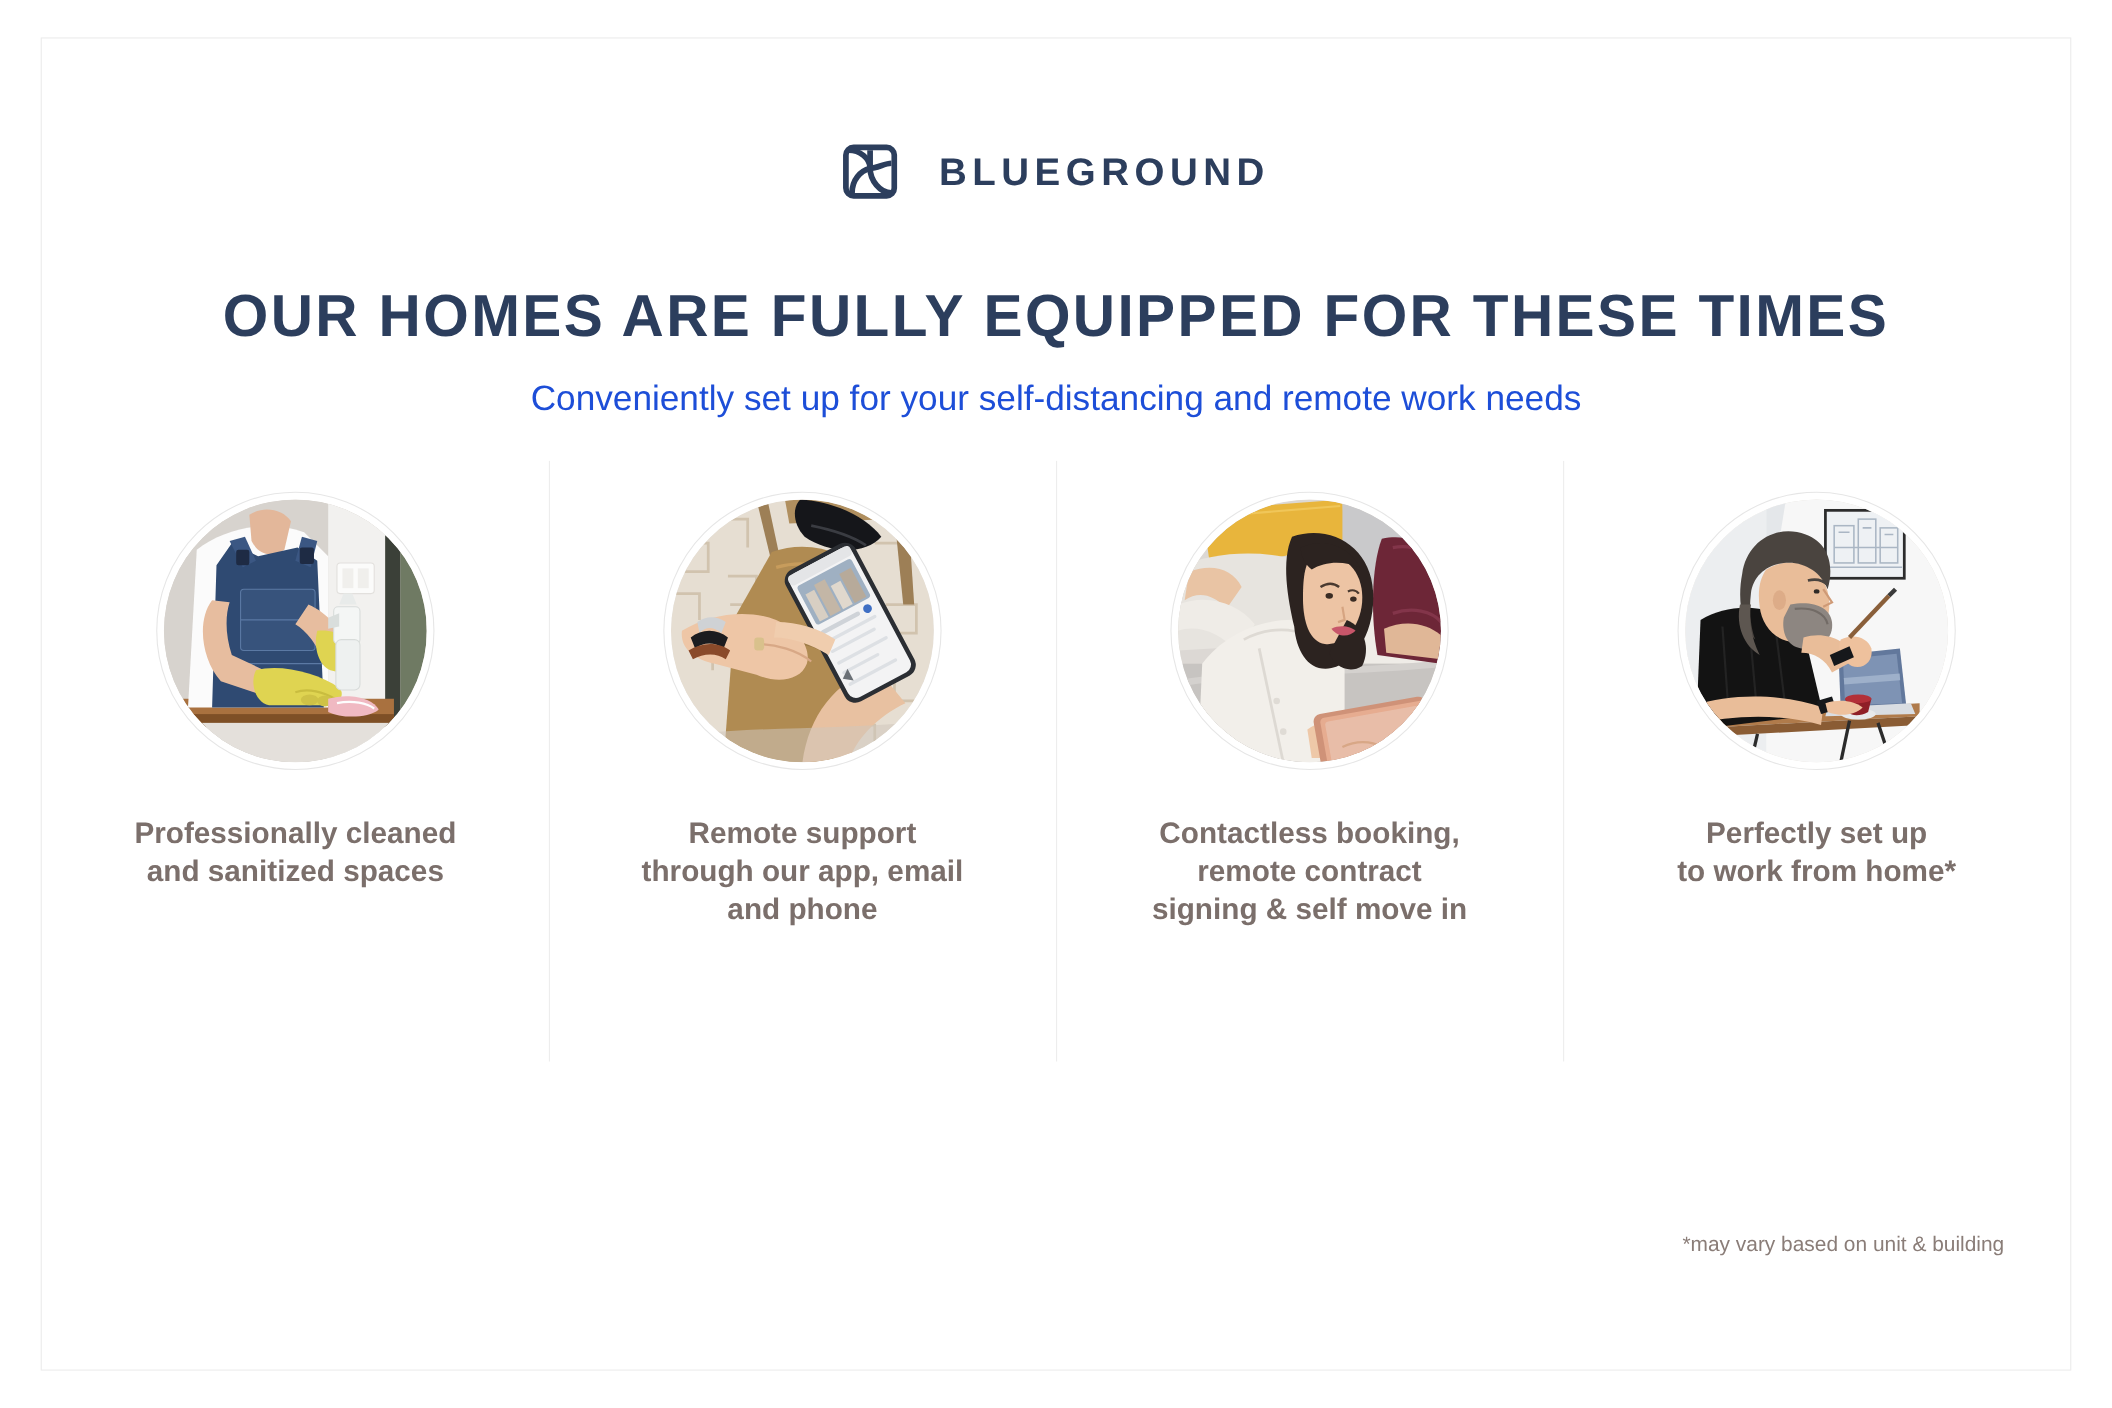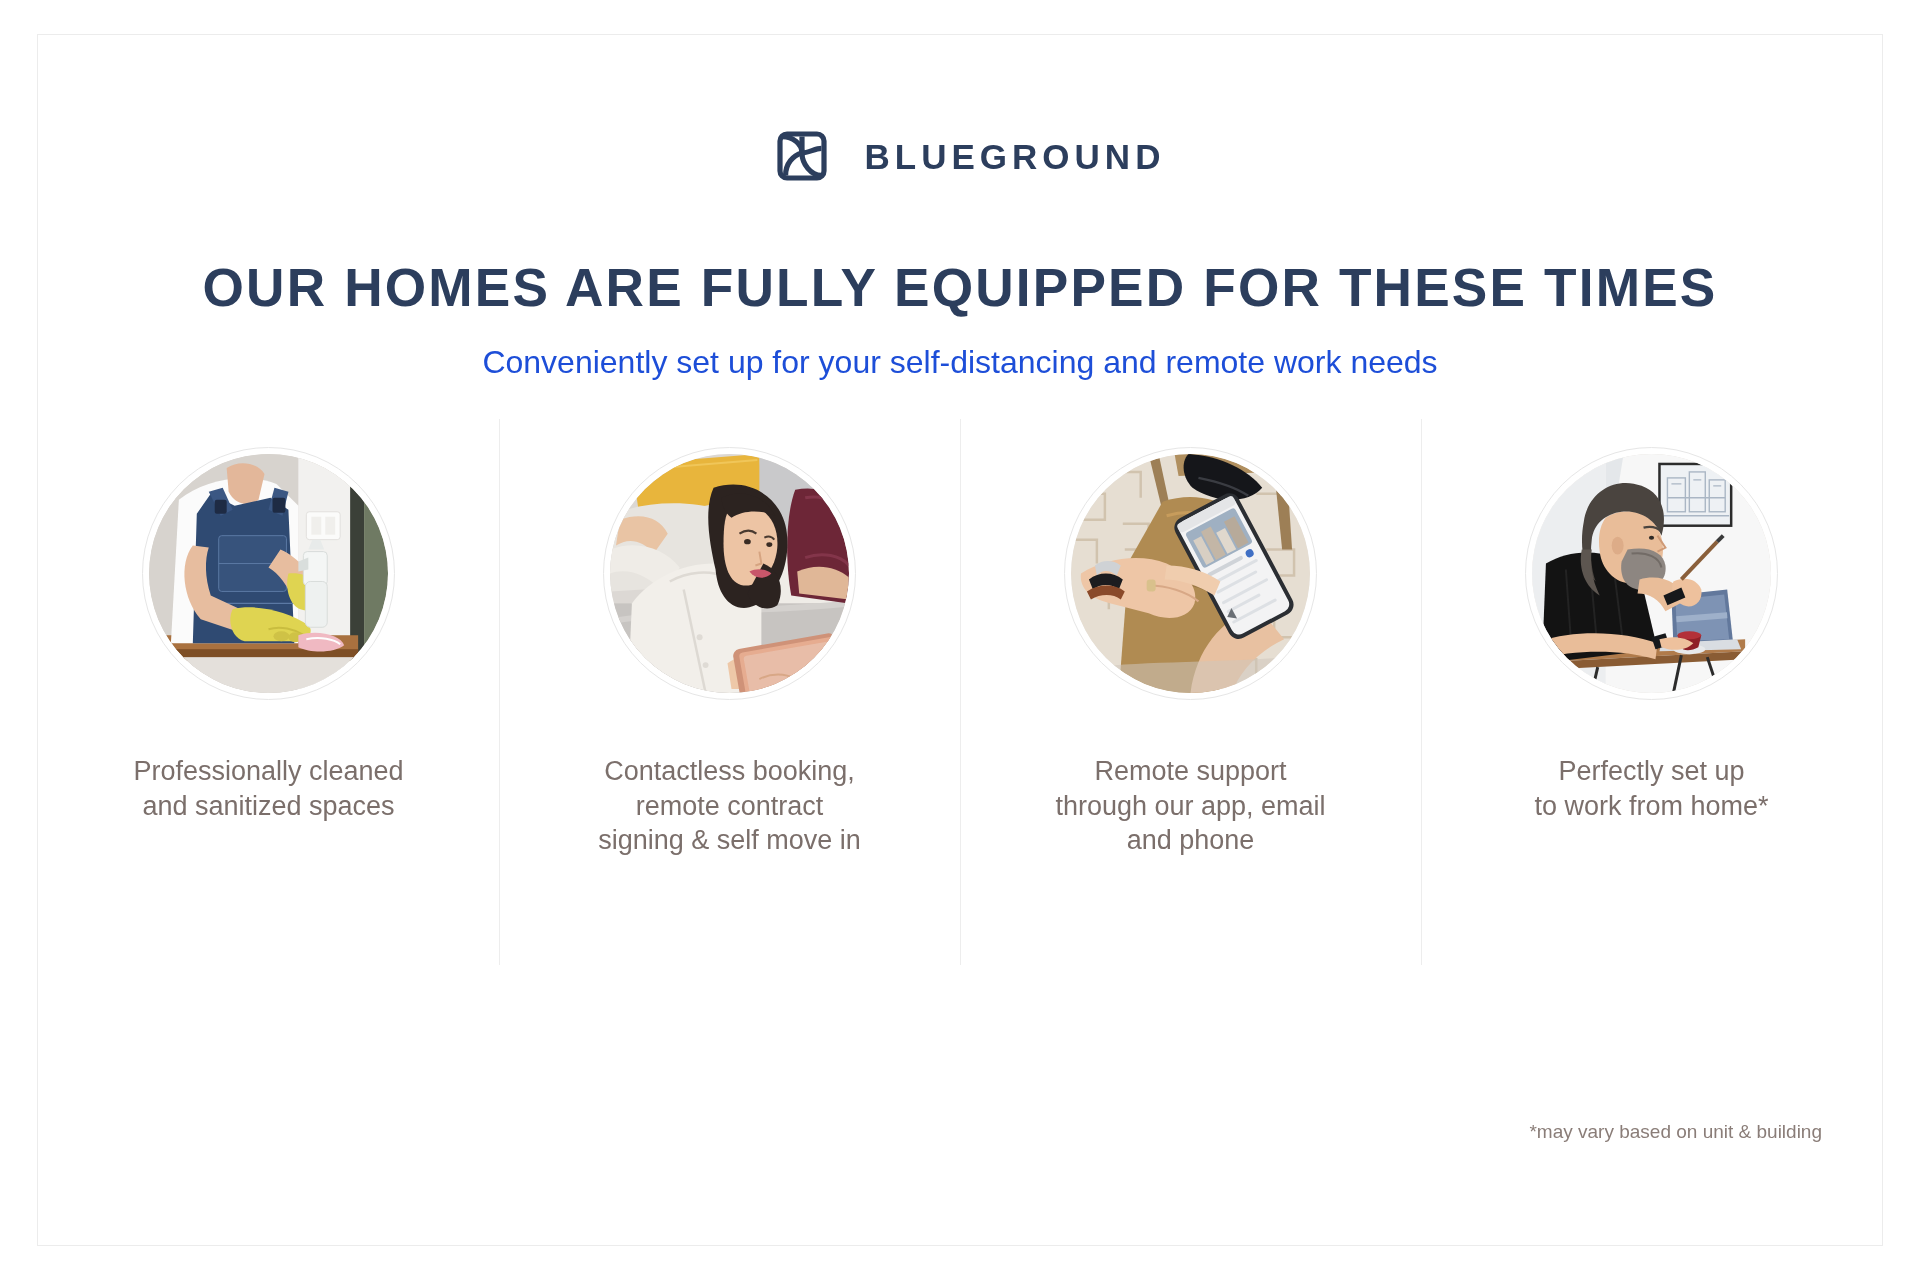--- a/index.html
+++ b/index.html
@@ -20,21 +20,21 @@
     width: 1846px;
     height: 1212px;
     border: 1px solid #ececec;
     background: #ffffff;
     box-sizing: border-box;
   }
 
   
   .brand {
     position: absolute;
-    left: 11px;
+    left: 0;
     top: 96px;
     width: 100%;
     display: flex;
     align-items: center;
     justify-content: center;
     gap: 38px;
   }
   .brand-mark { width: 50px; height: 50px; display: block; }
   .brand-word {
     font-size: 35px;
@@ -114,26 +114,27 @@
   .photo {
     width: 100%;
     height: 100%;
     border-radius: 50%;
     overflow: hidden;
     position: relative;
     background: #e9e6e2;
   }
   .photo svg { display: block; width: 100%; height: 100%; }
   .caption {
-    margin-top: 54px;
+    margin-top: 40px;
     text-align: center;
     font-size: 27px;
     color: #7b6f6b;
     line-height: 1.28;
     white-space: pre-line;
+    font-weight: bold;
   }
 
   
   .footnote {
     position: absolute;
     right: 60px;
     top: 1086px;
     font-size: 19px;
     color: #8a7d78;
     white-space: nowrap;
@@ -215,87 +216,20 @@
               <rect x="155" y="98" width="24" height="34" rx="4" fill="#f4f6f5" stroke="#d8dcda"></rect>
               <rect x="157" y="128" width="22" height="46" rx="5" fill="#eef1f0" stroke="#d8dcda"></rect>
               <path d="M160 96 L176 96 L172 86 L164 86 Z" fill="#e8ebea"></path>
               <path d="M150 108 L160 104 L160 116 L150 118 Z" fill="#d9dedc"></path>
             </g>
           </svg>
         </div>
       </div>
       <div class="caption">Professionally cleaned
 and sanitized spaces</div>
-    </div>
-
-    <div class="col">
-      <div class="photo-ring">
-        <div class="photo">
-          <svg viewBox="0 0 240 240" xmlns="http://www.w3.org/2000/svg">
-            <defs>
-              <clipPath id="c3">
-                  <circle cx="120" cy="120" r="120"></circle>
-                </clipPath>
-            </defs>
-            <g clip-path="url(#c3)">
-              <rect width="240" height="240" fill="#dcd8d4"></rect>
-
-              <path d="M22 10 L150 0 L152 40 L30 66 Z" fill="#e8b53c"></path>
-              <path d="M26 16 L148 6" stroke="#f0c659" stroke-width="2" fill="none"></path>
-
-              <rect x="150" y="0" width="90" height="80" fill="#c9c9cb"></rect>
-
-              <path d="M0 62 C40 44 96 46 134 64 L134 130 L0 138 Z" fill="#e7e4df"></path>
-              <path d="M150 110 C176 98 208 102 226 118 L226 150 L150 150 Z" fill="#efece7"></path>
-
-              <rect x="0" y="150" width="240" height="90" fill="#c7c4c1"></rect>
-              <path d="M0 168 C70 156 170 158 240 150" stroke="#d4d1ce" stroke-width="6" fill="none"></path>
-
-              <path d="M186 36 C214 30 240 44 240 76 L240 150 L182 142 C176 110 176 62 186 36 Z" fill="#6d2637"></path>
-              <path d="M196 44 C216 40 234 50 238 70" stroke="#83354a" stroke-width="3" fill="none"></path>
-              <path d="M196 104 C214 98 232 102 240 112" stroke="#83354a" stroke-width="3" fill="none"></path>
-              <path d="M188 118 C206 110 226 112 240 124 L240 146 L190 140 Z" fill="#e0b797"></path>
-
-              <path d="M10 66 C32 58 50 64 58 80 L44 100 C32 86 18 84 6 92 Z" fill="#e9c4a4"></path>
-              <path d="M0 96 C26 86 54 94 70 114 L54 140 C38 120 16 114 0 120 Z" fill="#efece7"></path>
-
-              <path d="M22 150 C44 120 86 104 124 112 L152 150 L152 240 L18 240 Z" fill="#f2efea"></path>
-              <path d="M60 128 C78 118 100 116 118 124" stroke="#dedad4" stroke-width="2.5" fill="none"></path>
-              <path d="M74 136 L96 240" stroke="#ddd9d3" stroke-width="2.5" fill="none"></path>
-              <circle cx="90" cy="184" r="3" fill="#dfdbd5"></circle>
-              <circle cx="96" cy="212" r="3" fill="#dfdbd5"></circle>
-
-              <path d="M104 34 C140 22 176 44 178 84 C180 118 164 148 140 154 C120 158 108 140 106 116 C100 90 94 56 104 34 Z" fill="#2c2320"></path>
-
-              <path d="M124 52 C152 46 170 66 168 94 C166 118 150 134 134 132 C120 130 114 112 114 90 C114 70 116 56 124 52 Z" fill="#edc4a4"></path>
-
-              <path d="M112 44 C132 34 156 42 166 62 C152 56 134 56 122 64 C116 60 112 52 112 44 Z" fill="#2c2320"></path>
-              <path d="M154 110 C170 116 176 136 168 152 C156 160 142 152 138 140 Z" fill="#2c2320"></path>
-
-              <path d="M130 80 C136 76 142 76 147 80" stroke="#4a3a30" stroke-width="2.2" fill="none"></path>
-              <path d="M155 84 C159 82 163 83 165 86" stroke="#4a3a30" stroke-width="2" fill="none"></path>
-              <ellipse cx="138" cy="88" rx="3.4" ry="2.6" fill="#3a2c24"></ellipse>
-              <ellipse cx="160" cy="91" rx="3" ry="2.4" fill="#3a2c24"></ellipse>
-              <path d="M150 98 L152 110 L146 112" stroke="#d6a481" stroke-width="2" fill="none"></path>
-              <path d="M140 118 C148 114 158 116 162 120 C156 126 146 126 140 118 Z" fill="#c8566a"></path>
-
-              <path d="M118 210 C136 198 160 198 176 210 L168 236 L122 236 Z" fill="#eec8a8"></path>
-              <g transform="rotate(-10 176 212)">
-                <rect x="126" y="188" width="104" height="62" rx="7" fill="#cf9278"></rect>
-                <rect x="132" y="192" width="96" height="56" rx="4" fill="#e6ac90"></rect>
-                <rect x="136" y="196" width="88" height="48" rx="3" fill="#f0f0f0" opacity="0.25"></rect>
-              </g>
-              <path d="M150 226 C162 220 176 220 186 226" stroke="#d8a786" stroke-width="2" fill="none"></path>
-            </g>
-          </svg>
-        </div>
-      </div>
-      <div class="caption">Contactless booking,
-remote contract
-signing &amp; self move in</div>
     </div>
 
     <div class="col">
       <div class="photo-ring">
         <div class="photo">
           <svg viewBox="0 0 240 240" xmlns="http://www.w3.org/2000/svg">
             <defs>
               <clipPath id="c2">
                   <circle cx="120" cy="120" r="120"></circle>
                 </clipPath>
@@ -366,20 +300,87 @@
       <div class="caption">Remote support
 through our app, email
 and phone</div>
     </div>
 
     <div class="col">
       <div class="photo-ring">
         <div class="photo">
           <svg viewBox="0 0 240 240" xmlns="http://www.w3.org/2000/svg">
             <defs>
+              <clipPath id="c3">
+                  <circle cx="120" cy="120" r="120"></circle>
+                </clipPath>
+            </defs>
+            <g clip-path="url(#c3)">
+              <rect width="240" height="240" fill="#dcd8d4"></rect>
+
+              <path d="M22 10 L150 0 L152 40 L30 66 Z" fill="#e8b53c"></path>
+              <path d="M26 16 L148 6" stroke="#f0c659" stroke-width="2" fill="none"></path>
+
+              <rect x="150" y="0" width="90" height="80" fill="#c9c9cb"></rect>
+
+              <path d="M0 62 C40 44 96 46 134 64 L134 130 L0 138 Z" fill="#e7e4df"></path>
+              <path d="M150 110 C176 98 208 102 226 118 L226 150 L150 150 Z" fill="#efece7"></path>
+
+              <rect x="0" y="150" width="240" height="90" fill="#c7c4c1"></rect>
+              <path d="M0 168 C70 156 170 158 240 150" stroke="#d4d1ce" stroke-width="6" fill="none"></path>
+
+              <path d="M186 36 C214 30 240 44 240 76 L240 150 L182 142 C176 110 176 62 186 36 Z" fill="#6d2637"></path>
+              <path d="M196 44 C216 40 234 50 238 70" stroke="#83354a" stroke-width="3" fill="none"></path>
+              <path d="M196 104 C214 98 232 102 240 112" stroke="#83354a" stroke-width="3" fill="none"></path>
+              <path d="M188 118 C206 110 226 112 240 124 L240 146 L190 140 Z" fill="#e0b797"></path>
+
+              <path d="M10 66 C32 58 50 64 58 80 L44 100 C32 86 18 84 6 92 Z" fill="#e9c4a4"></path>
+              <path d="M0 96 C26 86 54 94 70 114 L54 140 C38 120 16 114 0 120 Z" fill="#efece7"></path>
+
+              <path d="M22 150 C44 120 86 104 124 112 L152 150 L152 240 L18 240 Z" fill="#f2efea"></path>
+              <path d="M60 128 C78 118 100 116 118 124" stroke="#dedad4" stroke-width="2.5" fill="none"></path>
+              <path d="M74 136 L96 240" stroke="#ddd9d3" stroke-width="2.5" fill="none"></path>
+              <circle cx="90" cy="184" r="3" fill="#dfdbd5"></circle>
+              <circle cx="96" cy="212" r="3" fill="#dfdbd5"></circle>
+
+              <path d="M104 34 C140 22 176 44 178 84 C180 118 164 148 140 154 C120 158 108 140 106 116 C100 90 94 56 104 34 Z" fill="#2c2320"></path>
+
+              <path d="M124 52 C152 46 170 66 168 94 C166 118 150 134 134 132 C120 130 114 112 114 90 C114 70 116 56 124 52 Z" fill="#edc4a4"></path>
+
+              <path d="M112 44 C132 34 156 42 166 62 C152 56 134 56 122 64 C116 60 112 52 112 44 Z" fill="#2c2320"></path>
+              <path d="M154 110 C170 116 176 136 168 152 C156 160 142 152 138 140 Z" fill="#2c2320"></path>
+
+              <path d="M130 80 C136 76 142 76 147 80" stroke="#4a3a30" stroke-width="2.2" fill="none"></path>
+              <path d="M155 84 C159 82 163 83 165 86" stroke="#4a3a30" stroke-width="2" fill="none"></path>
+              <ellipse cx="138" cy="88" rx="3.4" ry="2.6" fill="#3a2c24"></ellipse>
+              <ellipse cx="160" cy="91" rx="3" ry="2.4" fill="#3a2c24"></ellipse>
+              <path d="M150 98 L152 110 L146 112" stroke="#d6a481" stroke-width="2" fill="none"></path>
+              <path d="M140 118 C148 114 158 116 162 120 C156 126 146 126 140 118 Z" fill="#c8566a"></path>
+
+              <path d="M118 210 C136 198 160 198 176 210 L168 236 L122 236 Z" fill="#eec8a8"></path>
+              <g transform="rotate(-10 176 212)">
+                <rect x="126" y="188" width="104" height="62" rx="7" fill="#cf9278"></rect>
+                <rect x="132" y="192" width="96" height="56" rx="4" fill="#e6ac90"></rect>
+                <rect x="136" y="196" width="88" height="48" rx="3" fill="#f0f0f0" opacity="0.25"></rect>
+              </g>
+              <path d="M150 226 C162 220 176 220 186 226" stroke="#d8a786" stroke-width="2" fill="none"></path>
+            </g>
+          </svg>
+        </div>
+      </div>
+      <div class="caption">Contactless booking,
+remote contract
+signing &amp; self move in</div>
+    </div>
+
+    <div class="col">
+      <div class="photo-ring">
+        <div class="photo">
+          <svg viewBox="0 0 240 240" xmlns="http://www.w3.org/2000/svg">
+            <defs>
               <clipPath id="c4">
                   <circle cx="120" cy="120" r="120"></circle>
                 </clipPath>
             </defs>
             <g clip-path="url(#c4)">
               <rect width="240" height="240" fill="#f7f7f7"></rect>
               <rect x="0" y="0" width="74" height="240" fill="#eceef0"></rect>
               <path d="M74 0 L92 0 L78 86 L74 86 Z" fill="#e4e7ea"></path>
 
               <rect x="128" y="10" width="72" height="62" fill="#eef1f4" stroke="#2c2c2c" stroke-width="2.5"></rect>

